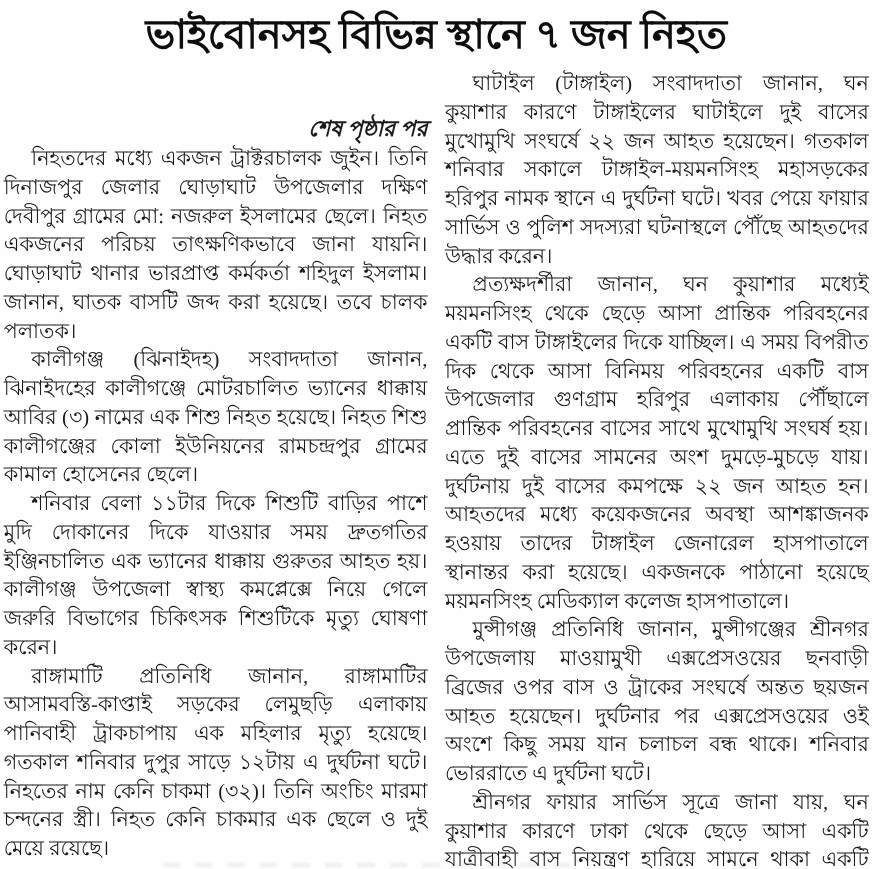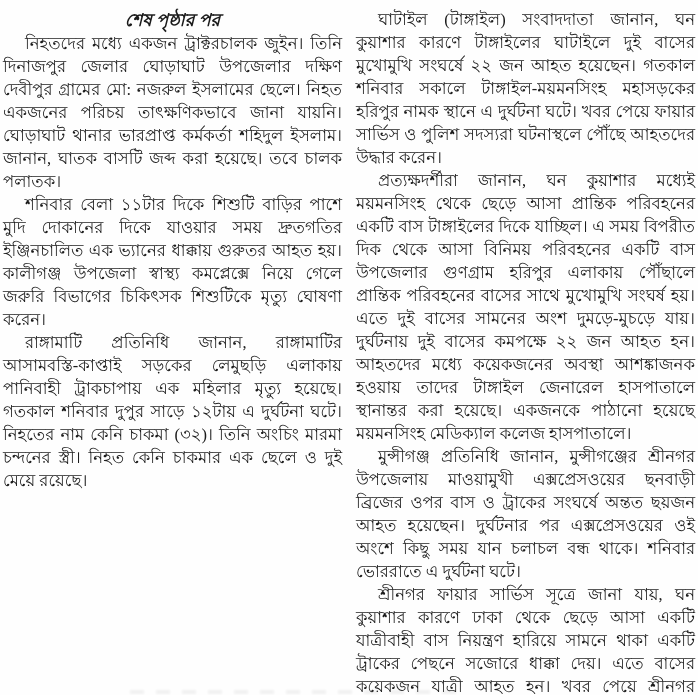--- a/index.html
+++ b/index.html
@@ -36,51 +36,54 @@
     font-size: 16.5px;
     line-height: 23px;
     text-align: justify;
     color: #1b1b1b;
   }
   .continuation {
     font-weight: 700;
     font-style: italic;
     font-size: 17.5px;
     line-height: 24px;
-    text-align: center;
+    text-align: right;
+    margin-top: 36px;
   }
   .para { text-align: justify; }
   .para.indent { text-indent: 22px; }
   .lead { font-weight: 400; }
   .cutoff-artifact {
     position: absolute;
     left: 130px;
     bottom: 1px;
     width: 330px;
     height: 4px;
     background: repeating-linear-gradient(90deg, #999 0 14px, transparent 14px 26px);
     opacity: 0.12;
     filter: blur(1px);
   }
 </style>
 </head>
 <body>
 
 <div class="page">
 
+  <h1 class="headline">ভাইবোনসহ বিভিন্ন স্থানে ৭ জন নিহত</h1>
 
   <div class="columns">
 
     <div class="col">
       <div class="continuation">শেষ পৃষ্ঠার পর</div>
 
 
 
       <p class="para indent"><span>নিহতদের মধ্যে একজন ট্রাক্টরচালক জুইন। তিনি দিনাজপুর জেলার ঘোড়াঘাট উপজেলার দক্ষিণ দেবীপুর গ্রামের মো: নজরুল ইসলামের ছেলে। নিহত একজনের পরিচয় তাৎক্ষণিকভাবে জানা যায়নি। ঘোড়াঘাট থানার ভারপ্রাপ্ত কর্মকর্তা শহিদুল ইসলাম। জানান, ঘাতক বাসটি জব্দ করা হয়েছে। তবে চালক পলাতক।</span></p>
 
+      <p class="para indent"><span class="lead">কালীগঞ্জ (ঝিনাইদহ) সংবাদদাতা</span><span> জানান, ঝিনাইদহের কালীগঞ্জে মোটরচালিত ভ্যানের ধাক্কায় আবির (৩) নামের এক শিশু নিহত হয়েছে। নিহত শিশু কালীগঞ্জের কোলা ইউনিয়নের রামচন্দ্রপুর গ্রামের কামাল হোসেনের ছেলে।</span></p>
 
       <p class="para indent"><span>শনিবার বেলা ১১টার দিকে শিশুটি বাড়ির পাশে মুদি দোকানের দিকে যাওয়ার সময় দ্রুতগতির ইঞ্জিনচালিত এক ভ্যানের ধাক্কায় গুরুতর আহত হয়। কালীগঞ্জ উপজেলা স্বাস্থ্য কমপ্লেক্সে নিয়ে গেলে জরুরি বিভাগের চিকিৎসক শিশুটিকে মৃত্যু ঘোষণা করেন।</span></p>
 
       <p class="para indent"><span class="lead">রাঙ্গামাটি প্রতিনিধি</span><span> জানান, রাঙ্গামাটির আসামবস্তি-কাপ্তাই সড়কের লেমুছড়ি এলাকায় পানিবাহী ট্রাকচাপায় এক মহিলার মৃত্যু হয়েছে। গতকাল শনিবার দুপুর সাড়ে ১২টায় এ দুর্ঘটনা ঘটে। নিহতের নাম কেনি চাকমা (৩২)। তিনি অংচিং মারমা চন্দনের স্ত্রী। নিহত কেনি চাকমার এক ছেলে ও দুই মেয়ে রয়েছে।</span></p>
 
     </div>
 
     <div class="col">
 
       <p class="para indent"><span class="lead">ঘাটাইল (টাঙ্গাইল) সংবাদদাতা</span><span> জানান, ঘন কুয়াশার কারণে টাঙ্গাইলের ঘাটাইলে দুই বাসের মুখোমুখি সংঘর্ষে ২২ জন আহত হয়েছেন। গতকাল শনিবার সকালে টাঙ্গাইল-ময়মনসিংহ মহাসড়কের হরিপুর নামক স্থানে এ দুর্ঘটনা ঘটে। খবর পেয়ে ফায়ার সার্ভিস ও পুলিশ সদস্যরা ঘটনাস্থলে পৌঁছে আহতদের উদ্ধার করেন।</span></p>

